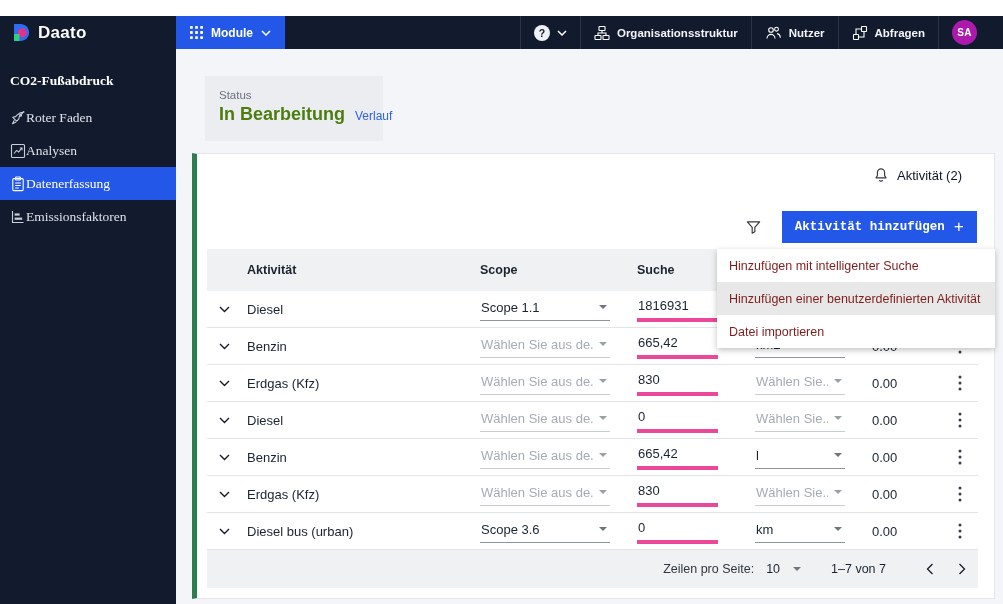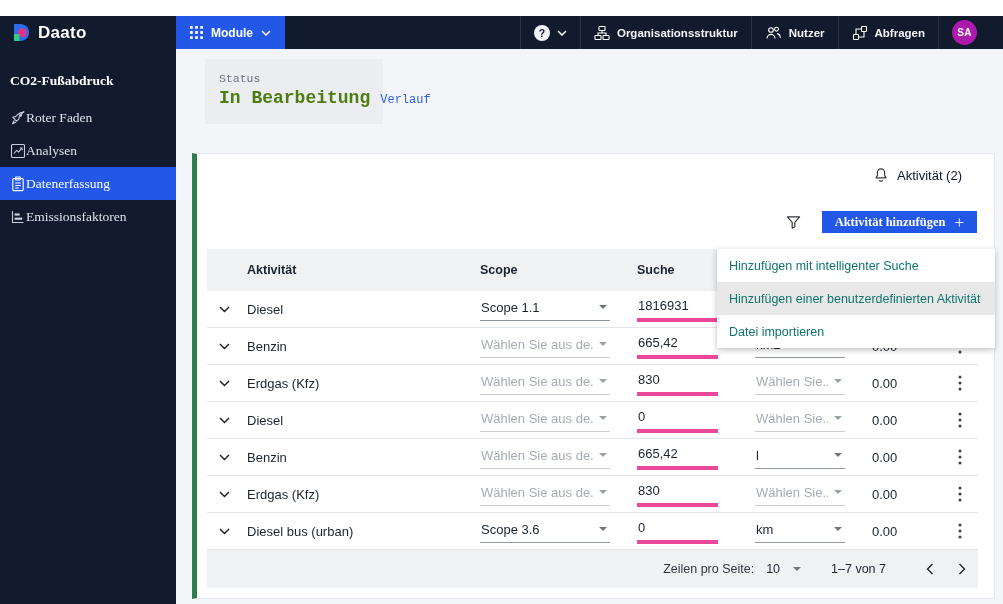--- a/index.html
+++ b/index.html
@@ -23,32 +23,32 @@
   .sidebar { position:absolute; top:33px; left:0; width:176px; height:571px; background:#121b2d; color:#dde2ea; z-index:55;font-family:Liberation Serif, serif; }
   .sidebar-title { padding:24px 10px 12px; font-size:13.5px; font-weight:700; color:#fff; }
   .side-item { height:33px; display:flex; align-items:center; padding:0 10px; font-size:13.5px; cursor:pointer; color:#dde2ea; }
   .side-item .sicon { width:16px; height:16px; display:flex; align-items:center; justify-content:center; color:#c7cfdb; }
   .side-item.active { background:#2357e7; color:#fff; }
   .side-item.active .sicon { color:#fff; }
 
   
   .main { position:absolute; left:176px; top:33px; width:827px; height:571px; background:#f4f5f8; }
 
-  .status-box { position:absolute; left:29px; top:10px; width:178px; height:65px; background:#ecedf0; padding:13px 4px 0 14px;font-family:Liberation Mono, monospace; }
+  .status-box { position:absolute; left:29px; top:27px; width:178px; height:65px; background:#ecedf0; padding:13px 4px 0 14px; }
   .status-label { font-size:11.5px; color:#6a7280; }
   .status-row { display:flex; align-items:baseline; gap:10px; margin-top:3px; }
   .status-value { font-size:18px; font-weight:700; color:#4d7c0f; white-space:nowrap; }
   .status-link { font-size:12px; color:#2d62e8; cursor:pointer; white-space:nowrap; }
 
   .card { position:absolute; left:16px; top:104px; width:803px; height:446px; background:#fff; border:1px solid #e5e6e9; border-left:5px solid #2e7d4f; }
 
   .activity-note { position:absolute; top:13px; right:32px; display:flex; align-items:center; gap:8px; font-size:13px; color:#0f172a; cursor:pointer; }
   .toolbar { position:absolute; top:57px; right:17px; display:flex; align-items:center; gap:18px; }
   .filter-btn { background:none; border:none; cursor:pointer; display:flex; padding:2px; }
-  .add-btn { height:22px; display:flex; align-items:center; gap:9px; background:#2357e7; color:#fff; border:none; padding:0 13px; font-family:Liberation Serif, serif; font-size:12.5px; font-weight:700; cursor:pointer; white-space:nowrap; }
+  .add-btn { height:32px; display:flex; align-items:center; gap:9px; background:#2357e7; color:#fff; border:none; padding:0 13px; font-family:Liberation Mono, monospace; font-size:12.5px; font-weight:700; cursor:pointer; white-space:nowrap; }
   .add-btn .plus { font-size:17px; font-weight:400; line-height:1; }
 
   
   .tbl { position:absolute; left:10px; top:95px; width:771px; }
   .thead { display:flex; align-items:center; height:42px; background:#f0f1f3; font-size:12.5px; font-weight:700; color:#1a2330; }
   .trow { display:flex; align-items:center; height:37px; border-bottom:1px solid #e2e4e7; font-size:13px; color:#1a2330; background:#fff; }
   .c-exp { width:40px; padding-left:9px; display:flex; align-items:center; }
   .c-name { width:233px; }
   .c-scope { width:157px; }
   .c-wert { width:118px; }
@@ -70,21 +70,21 @@
   .kebab-btn { background:none; border:none; cursor:pointer; display:flex; padding:3px 6px; }
 
   .pager { display:flex; align-items:center; justify-content:flex-end; height:38px; background:#f0f1f3; font-size:12.5px; color:#1a2330; }
   .pager .rp-label { margin-right:12px; color:#30363f; }
   .pager .rp-select { display:flex; align-items:center; gap:7px; margin-right:30px; cursor:pointer; }
   .pager .range { margin-right:28px; }
   .pg-btn { background:none; border:none; cursor:pointer; width:32px; height:38px; display:flex; align-items:center; justify-content:center; }
 
   
   .menu { position:absolute; left:541px; top:200px; width:278px; background:#fff; box-shadow:0 2px 6px rgba(0,0,0,.25); z-index:40; }
-  .menu-item { height:33px; display:flex; align-items:center; padding:0 12px; font-size:12.5px; color:#0f766e; cursor:pointer; white-space:nowrap; overflow:hidden; }
+  .menu-item { height:33px; display:flex; align-items:center; padding:0 12px; font-size:12.5px; color:#7f1d1d; cursor:pointer; white-space:nowrap; overflow:hidden; }
   .menu-item.hover { background:#e8e8e8; }
 
   svg { display:block; }
 </style>
 </head>
 <body>
 
 <div class="app">
 
   <header class="topnav">

